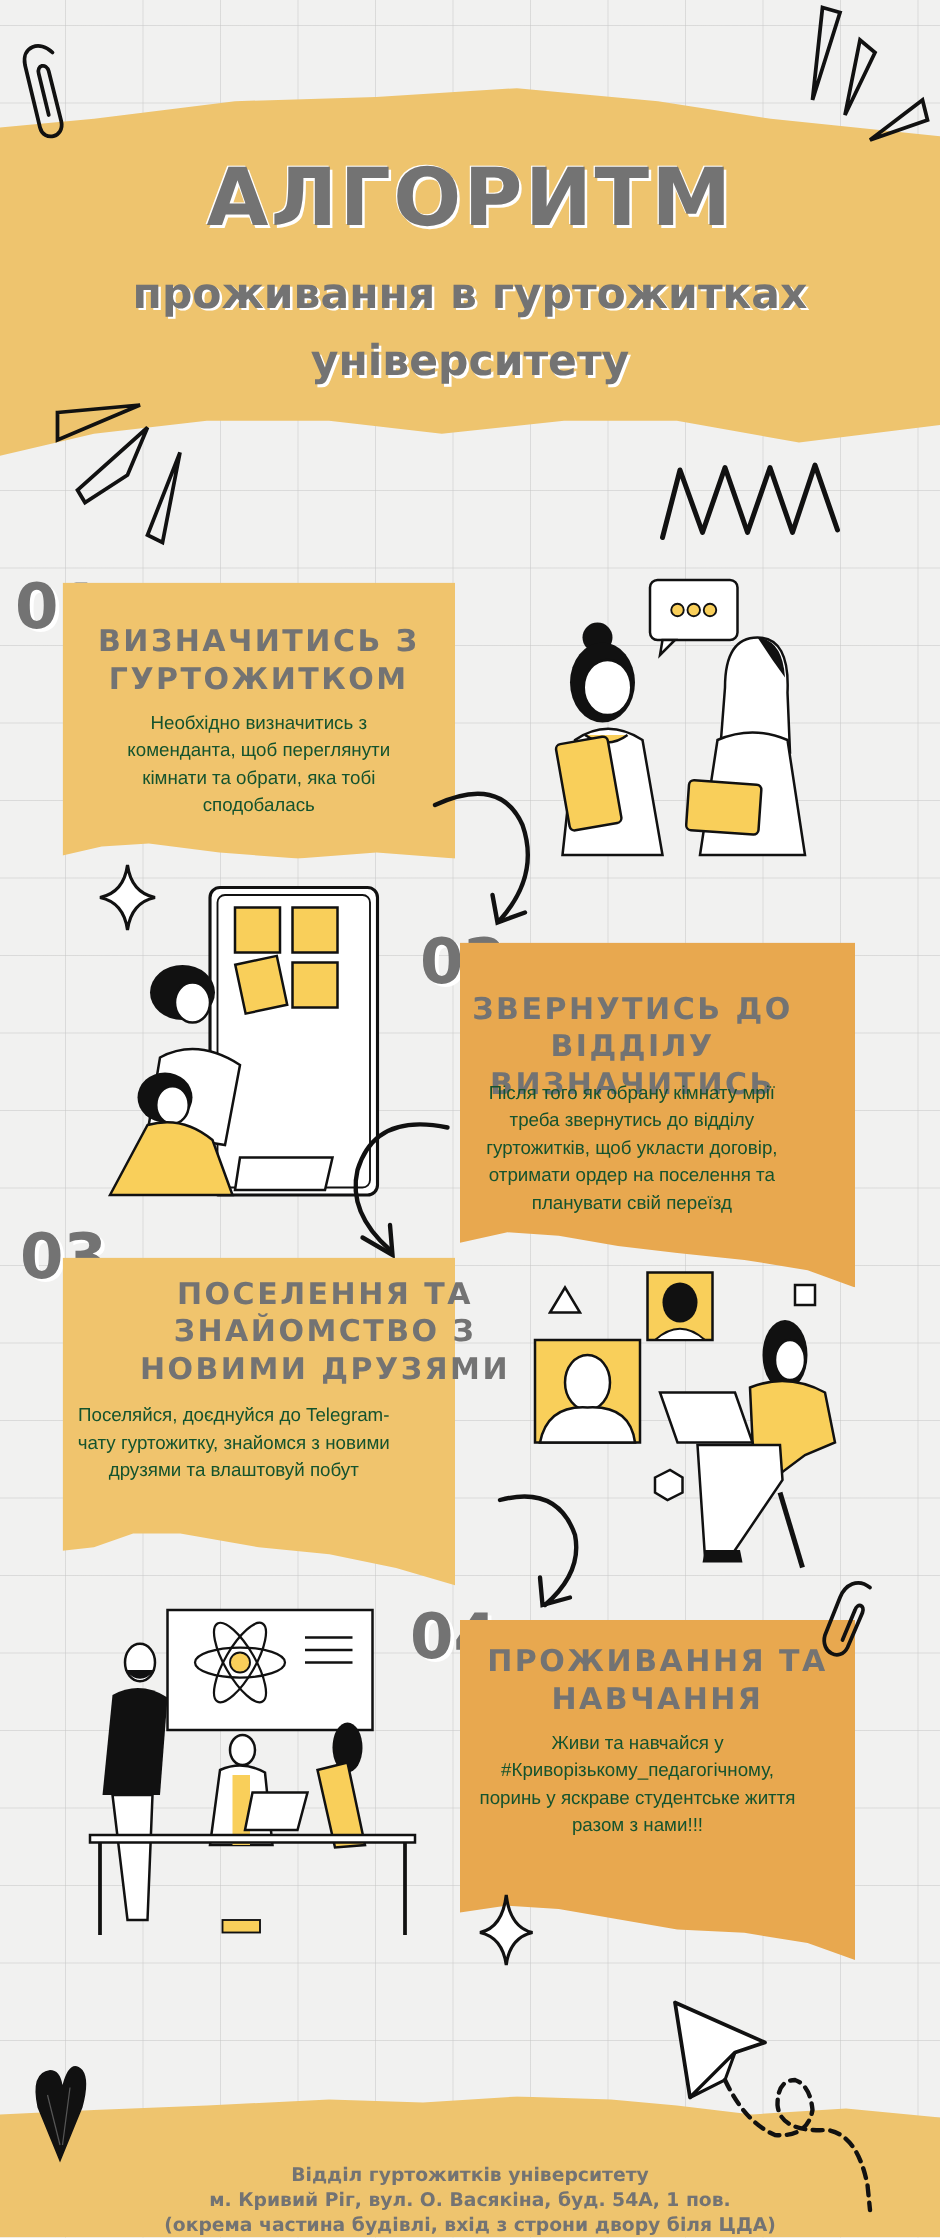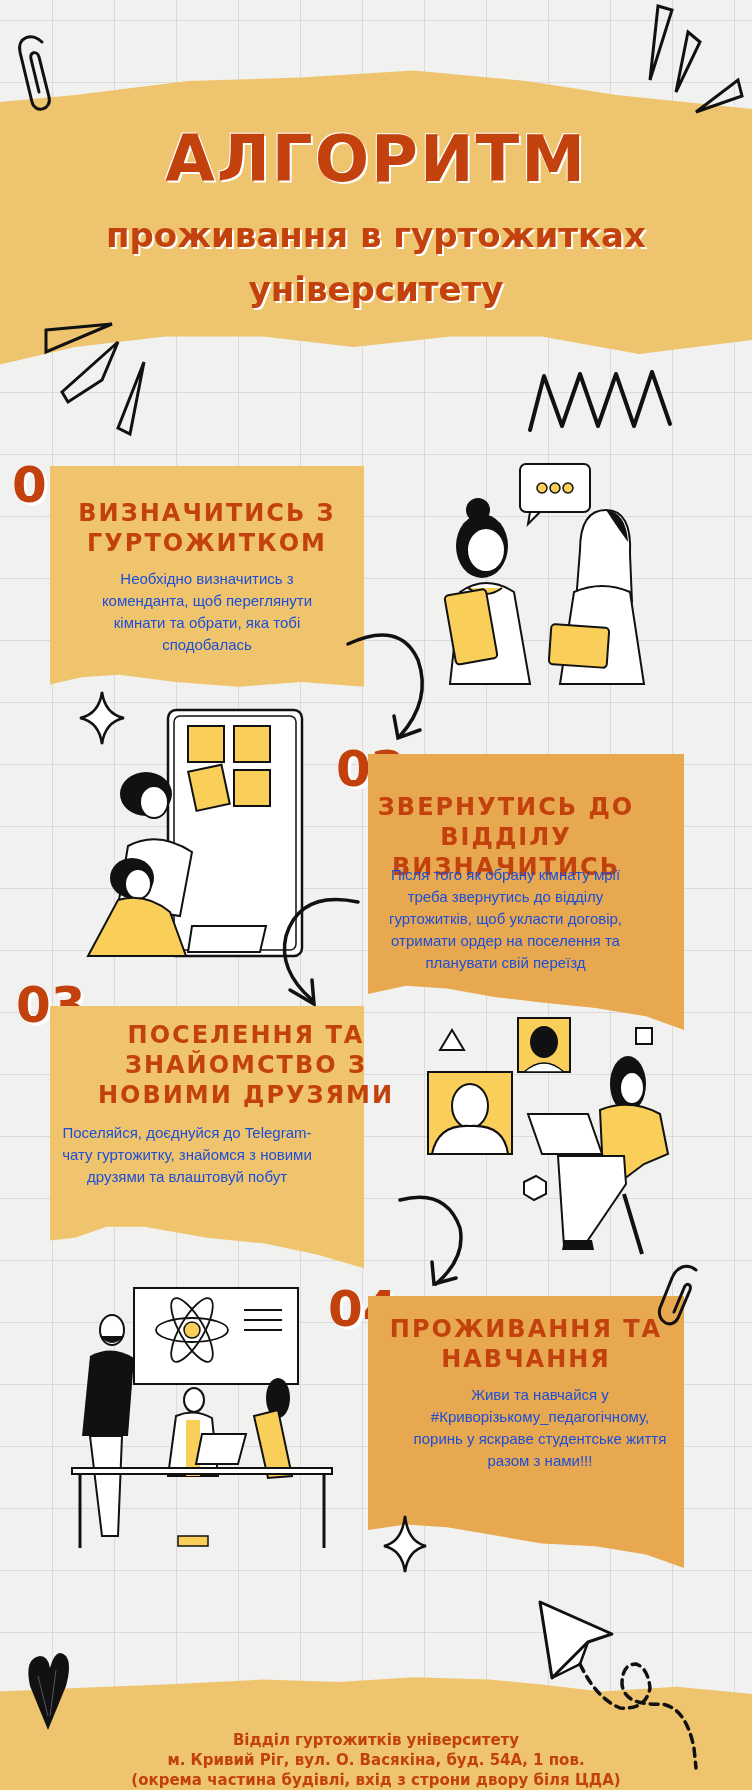--- a/index.html
+++ b/index.html
@@ -5,31 +5,31 @@
   html,body{margin:0;padding:0;}
   body{width:752px;height:1790px;overflow:hidden;position:relative;
     background-color:#f1f1f0;
     background-image:
       linear-gradient(to right, rgba(200,200,200,0.55) 1px, transparent 1px),
       linear-gradient(to bottom, rgba(200,200,200,0.55) 1px, transparent 1px);
     background-size:62px 62px;
     background-position:52px 20px;
     font-family:"Liberation Sans", sans-serif;}
   .abs{position:absolute;}
-  .hand{font-family:"DejaVu Sans", sans-serif;font-weight:bold;color:#c2410c;}
+  .hand{font-family:"DejaVu Sans", sans-serif;font-weight:bold;color:#737373;}
   .banner{background:#eec46e;}
   .title-main{left:0;width:752px;top:122px;text-align:center;font-size:64px;letter-spacing:2px;
     text-shadow:2px 2px 0 #fff, -1px -1px 0 #fff;}
   .title-sub{left:0;width:752px;top:208px;text-align:center;font-size:34px;line-height:54px;
     text-shadow:2px 2px 0 #fff;}
   .card{background:#f0c46d;}
   .card.dark{background:#e8a84f;}
   .num{font-size:50px;line-height:50px;text-shadow:3px 3px 0 #fff;}
   .ctitle{text-align:center;font-size:24px;line-height:30px;letter-spacing:2px;}
-  .ctext{text-align:center;font-size:15px;line-height:22px;color:#1d4ed8;}
+  .ctext{text-align:center;font-size:15px;line-height:22px;color:#14532d;}
   .footer-text{left:0;width:752px;text-align:center;font-size:15px;line-height:20px;}
   svg{display:block;overflow:visible;}
 </style>
 </head>
 <body>
 
 <div class="abs banner" style="left:0;top:60px;width:752px;height:350px;
      clip-path:polygon(0 12%,10% 10%,25% 6%,40% 5%,55% 3%,70% 6%,82% 10%,100% 14%,100% 80%,85% 84%,72% 79%,60% 79%,47% 82%,35% 79%,22% 79%,10% 82%,0 87%);"></div>
 
 <div class="abs" style="left:12px;top:32px;">
@@ -154,21 +154,21 @@
   <svg width="100" height="120" viewBox="0 0 100 120">
     <path d="M88 12 Q30 0 16 46 Q8 80 42 110" fill="none" stroke="#111" stroke-width="3.5" stroke-linecap="round"></path>
     <path d="M20 100 L44 114 L42 90" fill="none" stroke="#111" stroke-width="3.5" stroke-linecap="round"></path>
   </svg>
 </div>
 
 <div class="abs hand num" style="left:16px;top:980px;">03</div>
 <div class="abs card" style="left:50px;top:1006px;width:314px;height:276px;
      clip-path:polygon(0 0,100% 0,100% 95%,85% 90%,68% 86%,50% 84%,30% 80%,18% 80%,8% 84%,0 85%);">
 </div>
-<div class="abs hand ctitle" style="left:50px;top:1020px;width:336px;padding-left:28px;">
+<div class="abs hand ctitle" style="left:64px;top:1020px;width:336px;padding-left:28px;">
   <div>ПОСЕЛЕННЯ ТА</div>
   <div>ЗНАЙОМСТВО З</div>
   <div>НОВИМИ ДРУЗЯМИ</div>
 </div>
 <div class="abs ctext" style="left:50px;top:1122px;width:274px;">
   <div>Поселяйся, доєднуйся до Telegram-</div>
   <div>чату гуртожитку, знайомся з новими</div>
   <div>друзями та влаштовуй побут</div>
 </div>
 
@@ -201,21 +201,21 @@
 </div>
 
 <div class="abs hand num" style="left:328px;top:1284px;">04</div>
 <div class="abs card dark" style="left:368px;top:1296px;width:316px;height:272px;
      clip-path:polygon(0 0,100% 0,100% 100%,88% 95%,72% 92%,55% 91%,40% 88%,25% 85%,12% 84%,0 86%);">
 </div>
 <div class="abs hand ctitle" style="left:368px;top:1314px;width:316px;">
   <div>ПРОЖИВАННЯ ТА</div>
   <div>НАВЧАННЯ</div>
 </div>
-<div class="abs ctext" style="left:382px;top:1384px;width:316px;">
+<div class="abs ctext" style="left:352px;top:1384px;width:316px;">
   <div>Живи та навчайся у</div>
   <div>#Криворізькому_педагогічному,</div>
   <div>поринь у яскраве студентське життя</div>
   <div>разом з нами!!!</div>
 </div>
 
 <div class="abs" style="left:656px;top:1264px;">
   <svg width="50" height="70" viewBox="0 0 50 70">
       <path d="M40 6 C30 -2 20 4 16 14 L4 44 C0 58 16 66 22 54 L34 26 C36 20 30 18 28 24 L18 48" fill="none" stroke="#111" stroke-width="3" stroke-linecap="round"></path>
     </svg>

